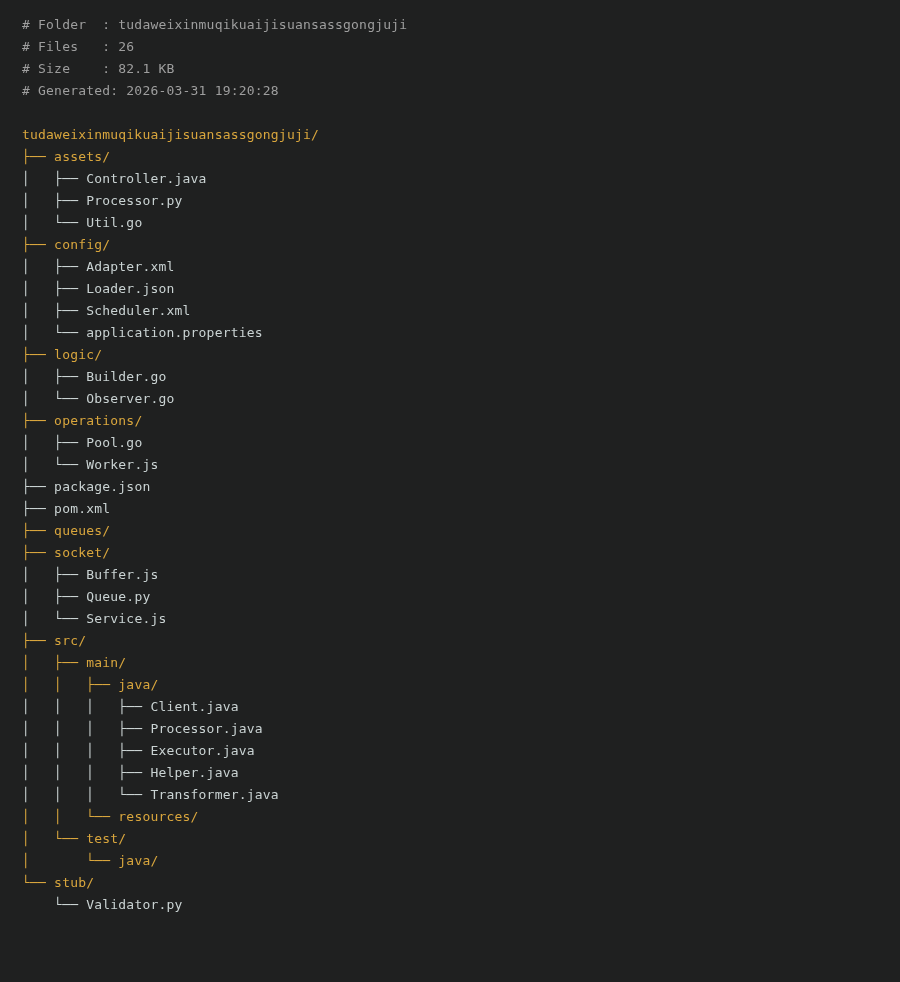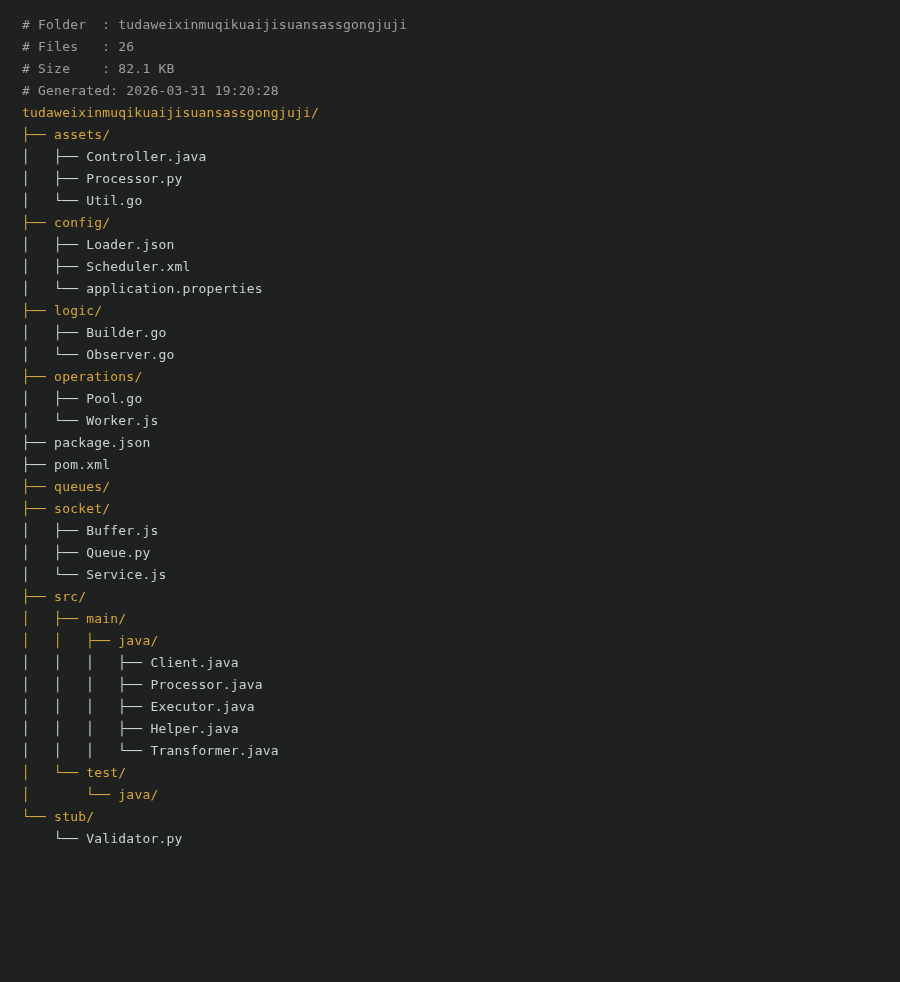--- a/index.html
+++ b/index.html
@@ -24,39 +24,40 @@
     letter-spacing: 0.2px;
     line-height: 22px;
   }
   .line {
     white-space: pre;
     height: 22px;
   }
   .comment { color: var(--comment); }
   .dir { color: var(--dir); }
   .file { color: var(--file); }
-  .header { } 
+  .header { margin-bottom: 22px; } 
 </style>
 </head>
 <body>
 
 <div class="terminal">
   <div class="header">
     <div class="line comment"># Folder  : tudaweixinmuqikuaijisuansassgongjuji</div>
     <div class="line comment"># Files   : 26</div>
     <div class="line comment"># Size    : 82.1 KB</div>
     <div class="line comment"># Generated: 2026-03-31 19:20:28</div>
   </div>
   <div class="line dir">tudaweixinmuqikuaijisuansassgongjuji/</div>
   <div id="tree-rows">
       <div class="line dir"><span>├── </span><span>assets/</span></div>
       <div class="line file"><span>│   ├── </span><span>Controller.java</span></div>
       <div class="line file"><span>│   ├── </span><span>Processor.py</span></div>
       <div class="line file"><span>│   └── </span><span>Util.go</span></div>
       <div class="line dir"><span>├── </span><span>config/</span></div>
+      <div class="line file"><span>│   ├── </span><span>Adapter.xml</span></div>
       <div class="line file"><span>│   ├── </span><span>Loader.json</span></div>
       <div class="line file"><span>│   ├── </span><span>Scheduler.xml</span></div>
       <div class="line file"><span>│   └── </span><span>application.properties</span></div>
       <div class="line dir"><span>├── </span><span>logic/</span></div>
       <div class="line file"><span>│   ├── </span><span>Builder.go</span></div>
       <div class="line file"><span>│   └── </span><span>Observer.go</span></div>
       <div class="line dir"><span>├── </span><span>operations/</span></div>
       <div class="line file"><span>│   ├── </span><span>Pool.go</span></div>
       <div class="line file"><span>│   └── </span><span>Worker.js</span></div>
       <div class="line file"><span>├── </span><span>package.json</span></div>
@@ -67,18 +68,19 @@
       <div class="line file"><span>│   ├── </span><span>Queue.py</span></div>
       <div class="line file"><span>│   └── </span><span>Service.js</span></div>
       <div class="line dir"><span>├── </span><span>src/</span></div>
       <div class="line dir"><span>│   ├── </span><span>main/</span></div>
       <div class="line dir"><span>│   │   ├── </span><span>java/</span></div>
       <div class="line file"><span>│   │   │   ├── </span><span>Client.java</span></div>
       <div class="line file"><span>│   │   │   ├── </span><span>Processor.java</span></div>
       <div class="line file"><span>│   │   │   ├── </span><span>Executor.java</span></div>
       <div class="line file"><span>│   │   │   ├── </span><span>Helper.java</span></div>
       <div class="line file"><span>│   │   │   └── </span><span>Transformer.java</span></div>
+      <div class="line dir"><span>│   │   └── </span><span>resources/</span></div>
       <div class="line dir"><span>│   └── </span><span>test/</span></div>
       <div class="line dir"><span>│       └── </span><span>java/</span></div>
       <div class="line dir"><span>└── </span><span>stub/</span></div>
       <div class="line file"><span>    └── </span><span>Validator.py</span></div>
     </div>
 </div>
 
 </body></html>

